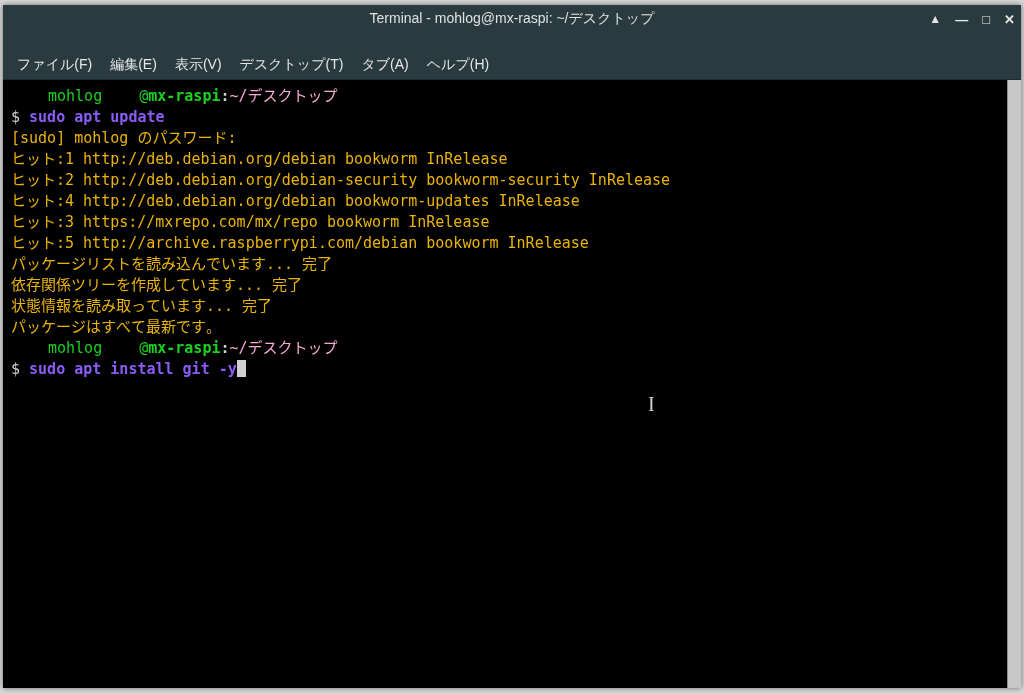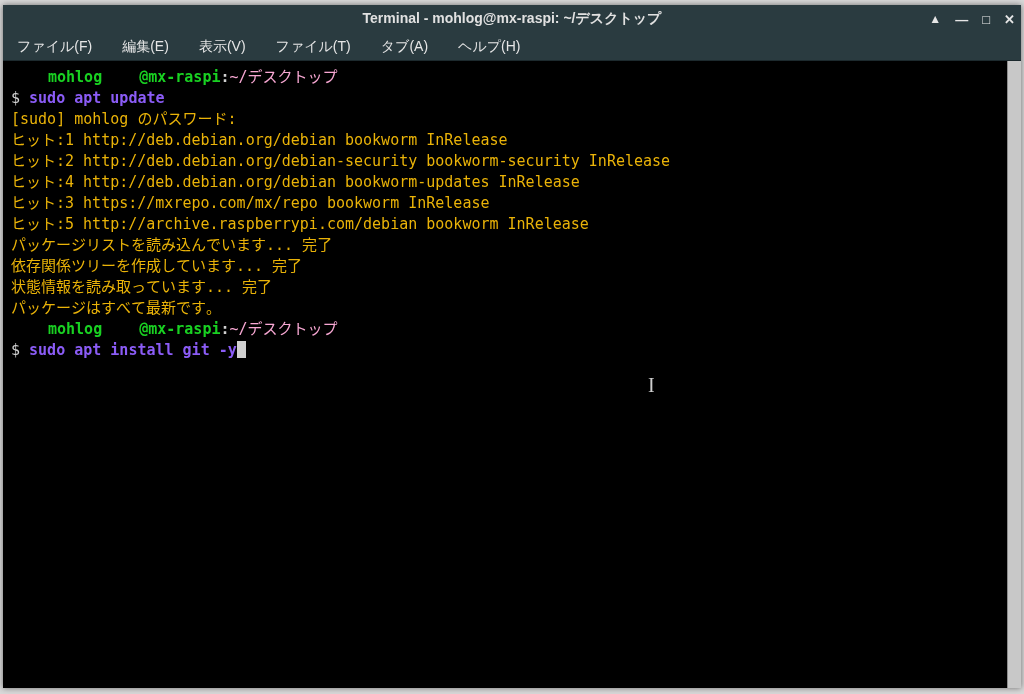--- a/index.html
+++ b/index.html
@@ -28,45 +28,46 @@
     align-items: center;
     padding: 0 6px;
     position: relative;
   }
   .title-text {
     position: absolute;
     left: 50%;
     transform: translateX(-50%);
     color: #e1e1e1;
     font-size: 14px;
-    font-weight: bold;
+    font-weight: normal;
   }
   .win-controls {
     position: absolute;
     right: 6px;
     display: flex;
     gap: 14px;
     align-items: center;
   }
   .win-btn {
     color: #e6e6e6;
     font-size: 13px;
     line-height: 1;
     cursor: pointer;
     font-weight: bold;
   }
   .win-btn.up { font-size: 12px; }
   .menubar {
     height: 28px;
     background: #2a3b40;
     display: flex;
-    align-items: center;
+    align-items: flex-start;
     padding: 0 6px;
-    gap: 14px;
+    gap: 2px;
     border-bottom: 1px solid #1d2a2e;
+    margin-top: 19px;
   }
   .menu-item {
     color: #e6e6e6;
     font-size: 14px;
     padding: 4px 8px;
     cursor: pointer;
   }
   .terminal-wrap {
     flex: 1;
     display: flex;
@@ -78,21 +79,21 @@
     background: #000;
     padding: 6px 8px;
     font-family: "DejaVu Sans Mono","Noto Sans Mono CJK JP",monospace;
     font-size: 15px;
     line-height: 21px;
     color: #d0d0d0;
     white-space: pre;
     overflow: hidden;
   }
   .terminal .line { display: block; }
-  .user { color: #19d122; font-weight: bold; padding-left: 37px; }
+  .user { color: #19d122; font-weight: normal; padding-left: 37px; }
   .host { color: #19d122; font-weight: bold; text-align: center; }
   .colon { color: #d0d0d0; font-weight: bold; }
   .path { color: #f9a8d4; font-weight: normal; }
   .prompt { color: #d0d0d0; }
   .cmd { color: #8b5cf6; font-weight: bold; }
   .out { color: #eab308; }
   .cursor {
     display: inline-block;
     width: 9px;
     height: 17px;
@@ -125,21 +126,21 @@
       <span class="win-btn">—</span>
       <span class="win-btn">□</span>
       <span class="win-btn">✕</span>
     </div>
   </div>
 
   <div class="menubar">
     <span class="menu-item">ファイル(F)</span>
     <span class="menu-item">編集(E)</span>
     <span class="menu-item">表示(V)</span>
-    <span class="menu-item">ファイル(T)</span>
+    <span class="menu-item">デスクトップ(T)</span>
     <span class="menu-item">タブ(A)</span>
     <span class="menu-item">ヘルプ(H)</span>
   </div>
 
   <div class="terminal-wrap">
     <div class="terminal"><span class="line"><span class="user">mohlog</span><span class="user">@</span><span class="host">mx-raspi</span><span class="colon">:</span><span class="path">~/デスクトップ</span></span><span class="line"><span class="prompt">$ </span><span class="cmd">sudo apt update</span></span><span class="line out">[sudo] mohlog のパスワード:</span><span class="line out">ヒット:1 http://deb.debian.org/debian bookworm InRelease</span><span class="line out">ヒット:2 http://deb.debian.org/debian-security bookworm-security InRelease</span><span class="line out">ヒット:4 http://deb.debian.org/debian bookworm-updates InRelease</span><span class="line out">ヒット:3 https://mxrepo.com/mx/repo bookworm InRelease</span><span class="line out">ヒット:5 http://archive.raspberrypi.com/debian bookworm InRelease</span><span class="line out">パッケージリストを読み込んでいます... 完了</span><span class="line out">依存関係ツリーを作成しています... 完了</span><span class="line out">状態情報を読み取っています... 完了</span><span class="line out">パッケージはすべて最新です。</span><span class="line"><span class="user">mohlog</span><span class="user">@</span><span class="host">mx-raspi</span><span class="colon">:</span><span class="path">~/デスクトップ</span></span><span class="line"><span class="prompt">$ </span><span class="cmd">sudo apt install git -y</span><span class="cursor"></span></span></div>
     <div class="scrollbar"></div>
     <span class="ibeam" style="left:645px; top:313px;">I</span>
   </div>
 

